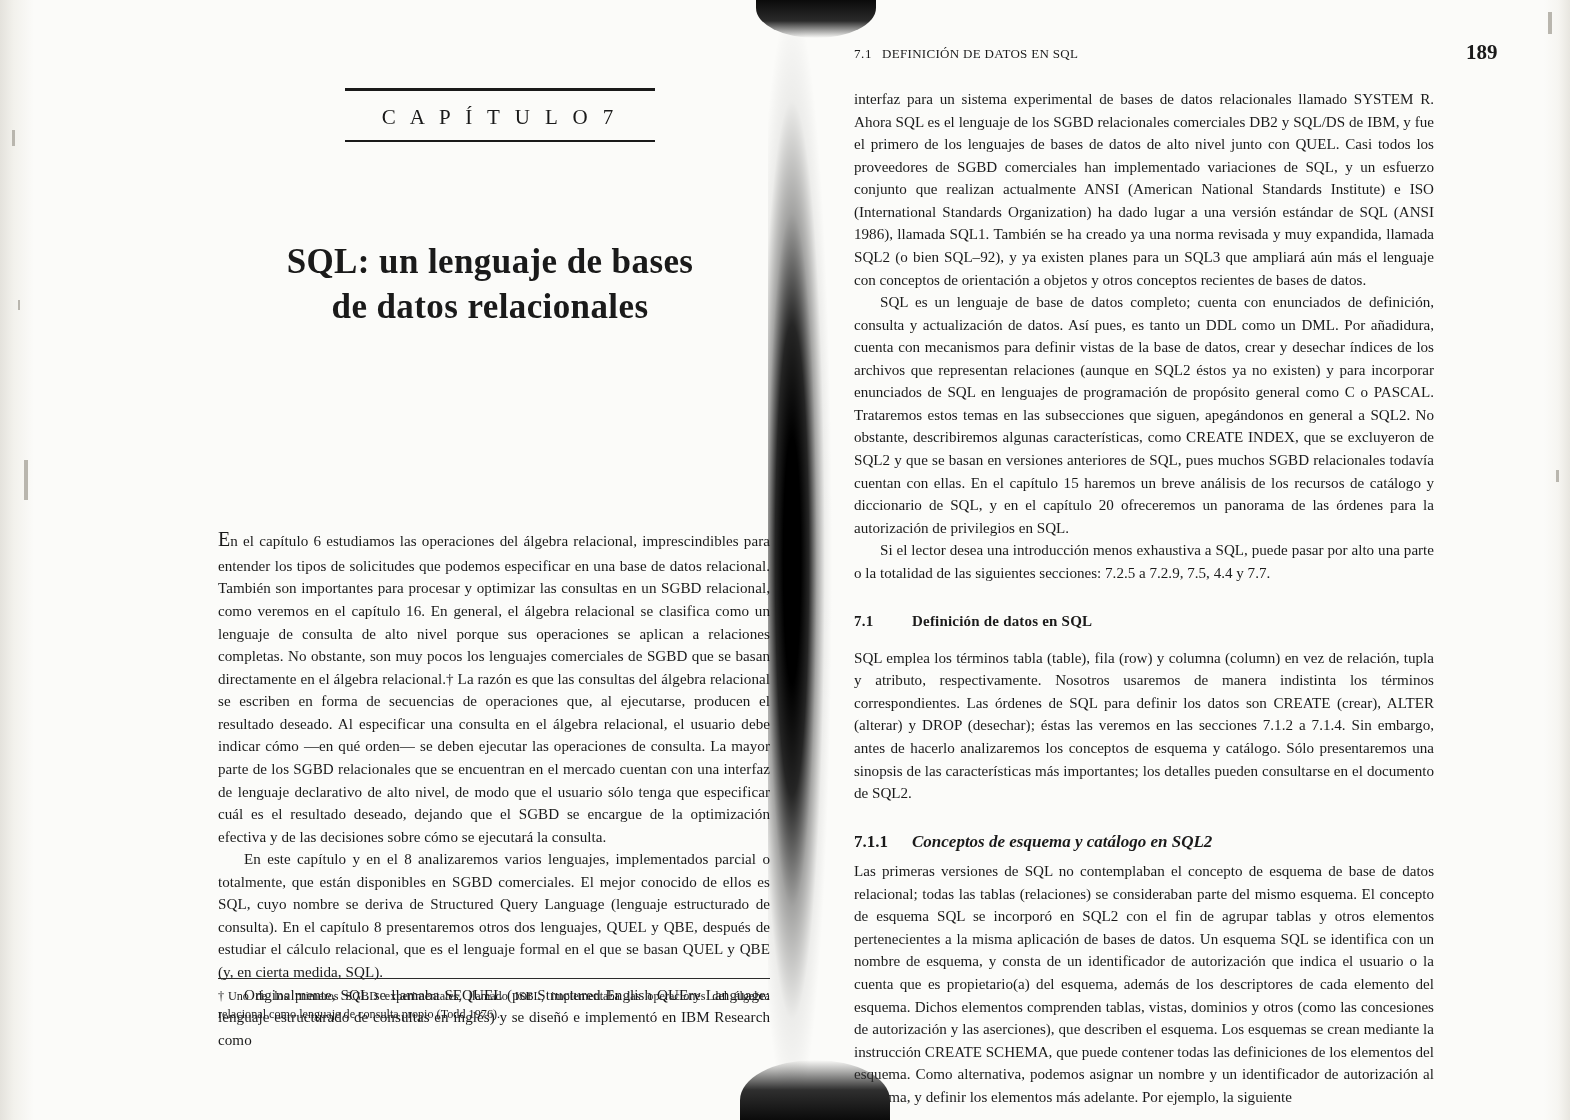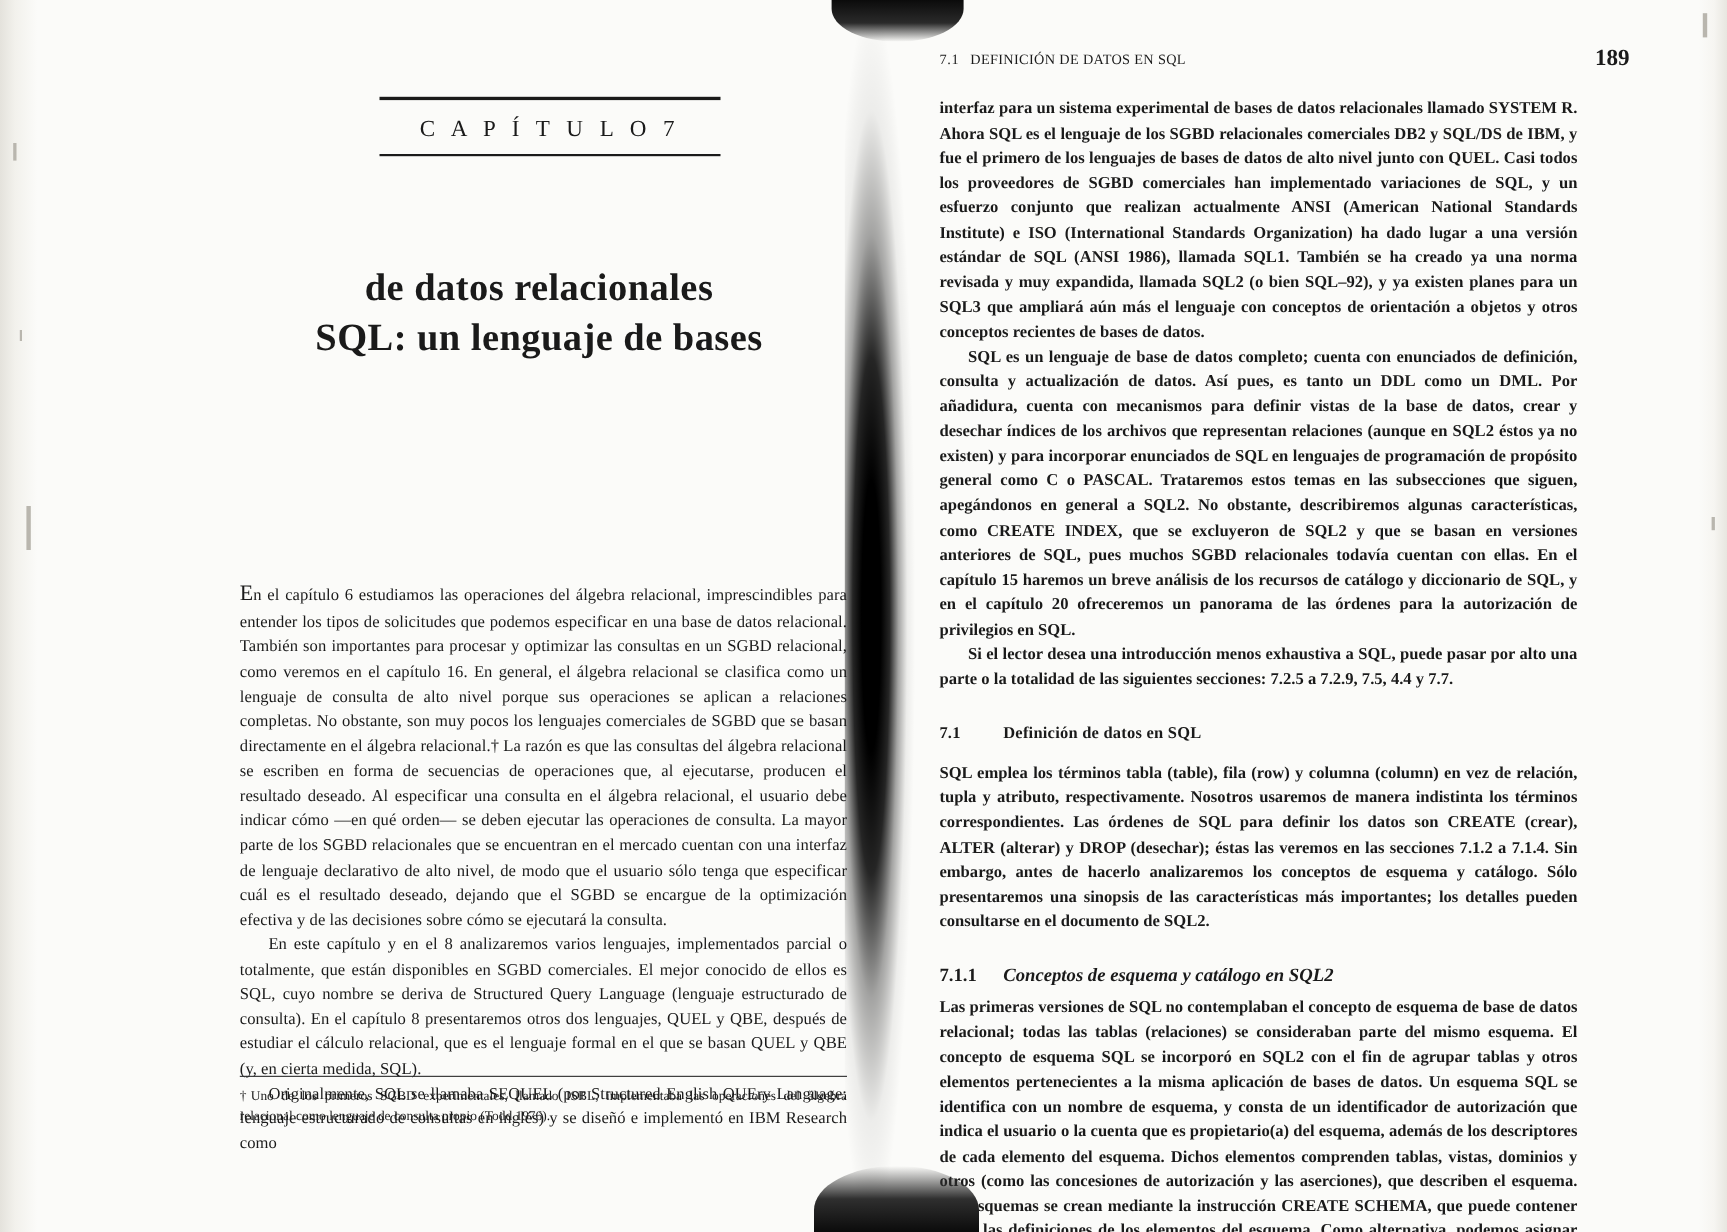--- a/index.html
+++ b/index.html
@@ -163,35 +163,35 @@
     width: 640px;
     font-size: 13px;
     letter-spacing: 0.6px;
     display: flex;
     align-items: baseline;
     gap: 10px;
   }
   .rh-num { font-size: 13px; }
   .page-number {
     position: absolute;
-    left: 596px;
+    left: 612px;
     top: 40px;
     font-size: 21px;
     font-weight: bold;
   }
   .right-body {
     position: absolute;
     left: 0;
     top: 88px;
     width: 580px;
     font-size: 15.1px;
     line-height: 1.495;
     text-align: justify;
   }
-  .right-body p { margin: 0; font-weight: bold; }
+  .right-body p { margin: 0; }
   .right-body p.ind { text-indent: 26px; }
 
   h2.sec {
     font-size: 15px;
     font-weight: bold;
     margin: 26px 0 14px 0;
     letter-spacing: 0.2px;
   }
   h2.sec .num { display: inline-block; width: 58px; }
   h3.subsec {
@@ -227,22 +227,22 @@
 
   <div class="left-page">
 
     <div class="chapter-head">
       <div class="chapter-rule-top"></div>
       <div class="chapter-label">C A P Í T U L O    7</div>
       <div class="chapter-rule-bottom"></div>
     </div>
 
     <div class="chapter-title">
+      <div>SQL: un lenguaje de bases</div>
       <div>de datos relacionales</div>
-      <div>SQL: un lenguaje de bases</div>
     </div>
 
     <div class="left-body">
       <p class="dropcap-p">En el capítulo 6 estudiamos las operaciones del álgebra relacional, imprescindibles para entender los tipos de solicitudes que podemos especificar en una base de datos relacional. También son importantes para procesar y optimizar las consultas en un SGBD relacional, como veremos en el capítulo 16. En general, el álgebra relacional se clasifica como un lenguaje de consulta de alto nivel porque sus operaciones se aplican a relaciones completas. No obstante, son muy pocos los lenguajes comerciales de SGBD que se basan directamente en el álgebra relacional.† La razón es que las consultas del álgebra relacional se escriben en forma de secuencias de operaciones que, al ejecutarse, producen el resultado deseado. Al especificar una consulta en el álgebra relacional, el usuario debe indicar cómo —en qué orden— se deben ejecutar las operaciones de consulta. La mayor parte de los SGBD relacionales que se encuentran en el mercado cuentan con una interfaz de lenguaje declarativo de alto nivel, de modo que el usuario sólo tenga que especificar cuál es el resultado deseado, dejando que el SGBD se encargue de la optimización efectiva y de las decisiones sobre cómo se ejecutará la consulta.</p>
       <p>En este capítulo y en el 8 analizaremos varios lenguajes, implementados parcial o totalmente, que están disponibles en SGBD comerciales. El mejor conocido de ellos es SQL, cuyo nombre se deriva de Structured Query Language (lenguaje estructurado de consulta). En el capítulo 8 presentaremos otros dos lenguajes, QUEL y QBE, después de estudiar el cálculo relacional, que es el lenguaje formal en el que se basan QUEL y QBE (y, en cierta medida, SQL).</p>
       <p>Originalmente, SQL se llamaba SEQUEL (por Structured English QUEry Language: lenguaje estructurado de consultas en inglés) y se diseñó e implementó en IBM Research como</p>
     </div>
 
     <div class="footnote-rule"></div>
     <div class="footnote">†Uno de los primeros SGBD experimentales, llamado ISBL, implementaba las operaciones del álgebra relacional como lenguaje de consulta propio (Todd 1976).</div>

